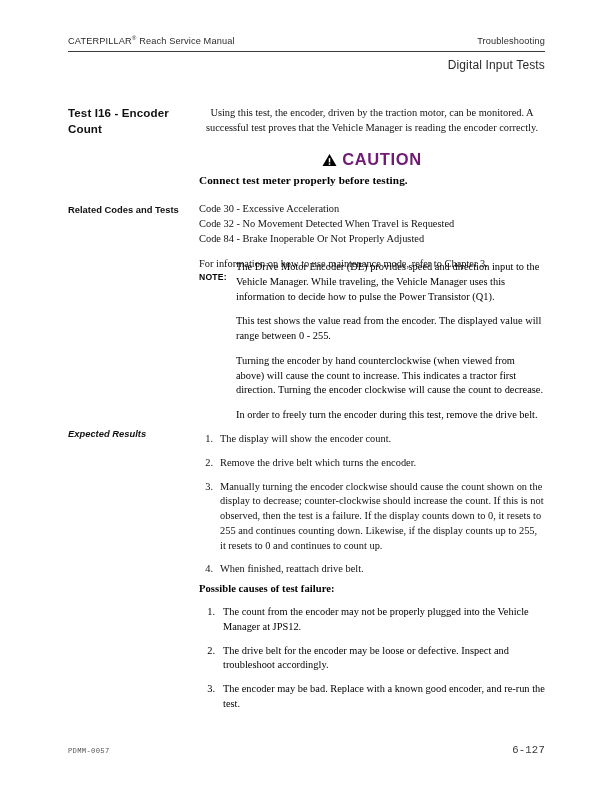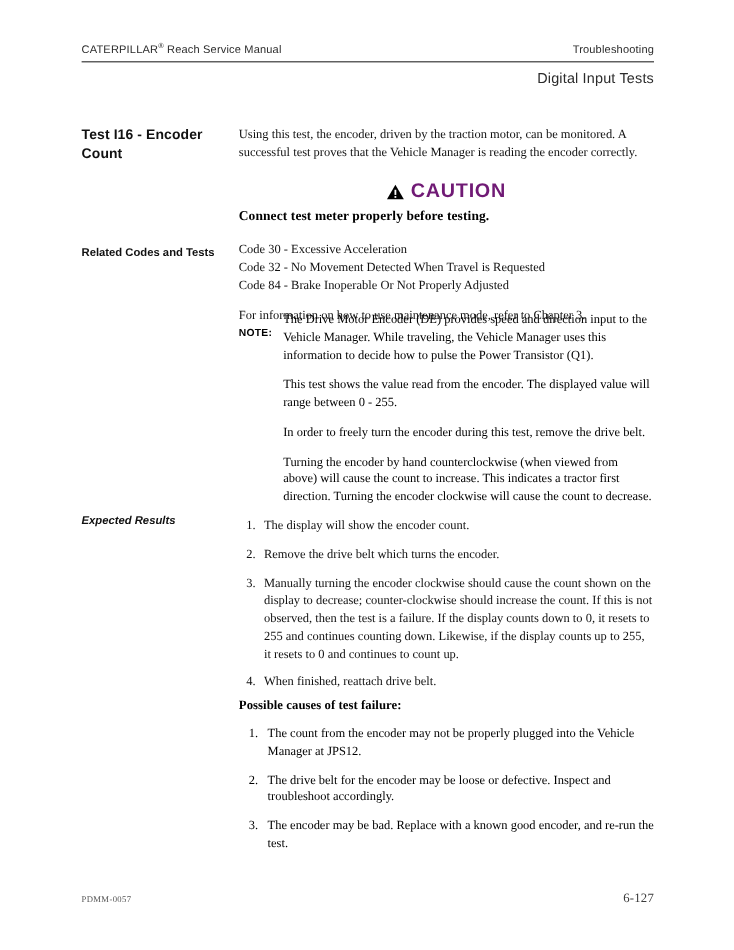--- a/index.html
+++ b/index.html
@@ -75,21 +75,21 @@
   }
 
   
   .section-title {
     top: 105px;
     font-size: 11.6px;
     line-height: 1.35;
     letter-spacing: 0.1px;
   }
 
-  .intro { top: 106px; }
+  .intro { top: 106px; text-align: center; }
   .intro p { margin: 0; }
 
   
   .caution-wrap {
     position: absolute;
     left: 199px;
     top: 150px;
     width: 346px;
   }
   .caution-head {
@@ -199,21 +199,21 @@
 
   
   .footer {
     position: absolute;
     left: 68px;
     top: 744px;
     width: 477px;
     display: flex;
     justify-content: space-between;
     align-items: baseline;
-    font-family: Liberation Serif, serif;
+    font-family: Liberation Mono, monospace;
   }
   .footer-left {
     font-size: 7.2px;
     color: #555555;
     letter-spacing: 0.3px;
   }
   .footer-right {
     font-size: 10.6px;
     color: #3a3a3a;
     letter-spacing: 0.2px;
@@ -260,22 +260,22 @@
     <p class="code-line">Code 84 - Brake Inoperable Or Not Properly Adjusted</p>
     <p class="code-line related-extra">For information on how to use maintenance mode, refer to Chapter 3.</p>
   </div>
 
   <div class="note-block">
     <div class="note-first">
       <span class="note-tag">NOTE:</span>
       <span>The Drive Motor Encoder (DE) provides speed and direction input to the Vehicle Manager.  While traveling, the Vehicle Manager uses this information to decide how to pulse the Power Transistor (Q1).</span>
     </div>
     <div class="note-para">This test shows the value read from the encoder. The displayed value will range between 0 - 255.</div>
+    <div class="note-para">Turning the encoder by hand counterclockwise (when viewed from above) will cause the count to increase. This indicates a tractor first direction. Turning the encoder clockwise will cause the count to decrease.</div>
     <div class="note-para">In order to freely turn the encoder during this test, remove the drive belt.</div>
-    <div class="note-para">Turning the encoder by hand counterclockwise (when viewed from above) will cause the count to increase. This indicates a tractor first direction. Turning the encoder clockwise will cause the count to decrease.</div>
   </div>
 
   <div class="label-col expected-label">Expected Results</div>
   <div class="body-col expected-body">
     <ol class="numlist">
       <li>
         <span class="num">1.</span>
         <span class="txt">The display will show the encoder count.</span>
       </li>
       <li>

